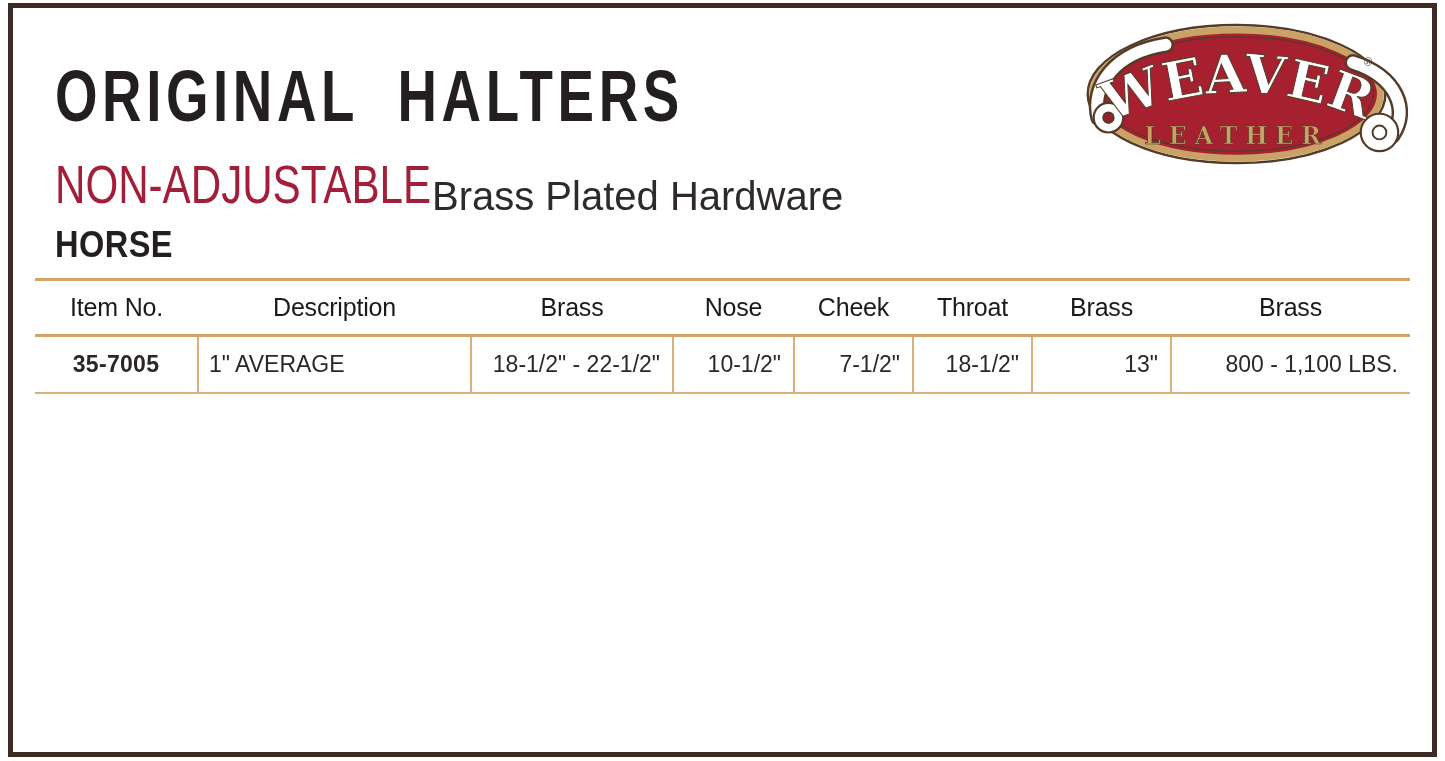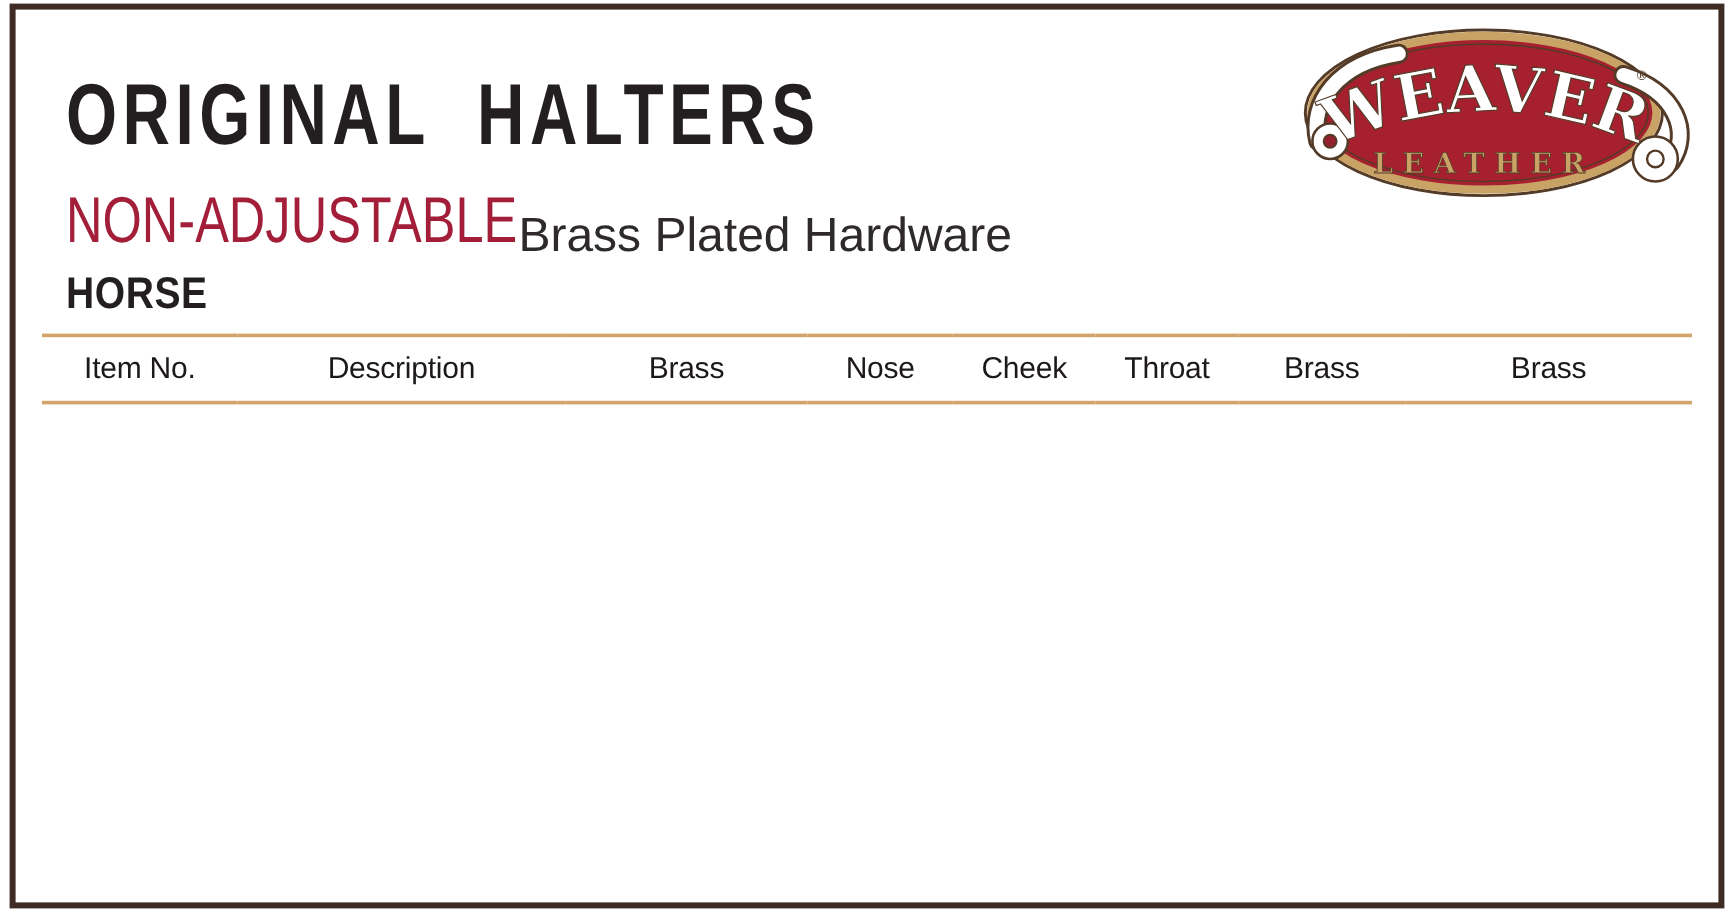--- a/index.html
+++ b/index.html
@@ -102,14 +102,24 @@
         <th>Description</th>
         <th>Brass</th>
         <th>Nose</th>
         <th>Cheek</th>
         <th>Throat</th>
         <th>Brass</th>
         <th>Brass</th>
       </tr>
   </thead>
   <tbody id="body-rows">
+      <tr>
+        <td class="c-item">35-7005</td>
+        <td class="c-desc">1" AVERAGE</td>
+        <td class="c-num">18-1/2" - 22-1/2"</td>
+        <td class="c-num">10-1/2"</td>
+        <td class="c-num">7-1/2"</td>
+        <td class="c-num">18-1/2"</td>
+        <td class="c-num">13"</td>
+        <td class="c-num">800 - 1,100 LBS.</td>
+      </tr>
     </tbody>
 </table>
 
 </body></html>

